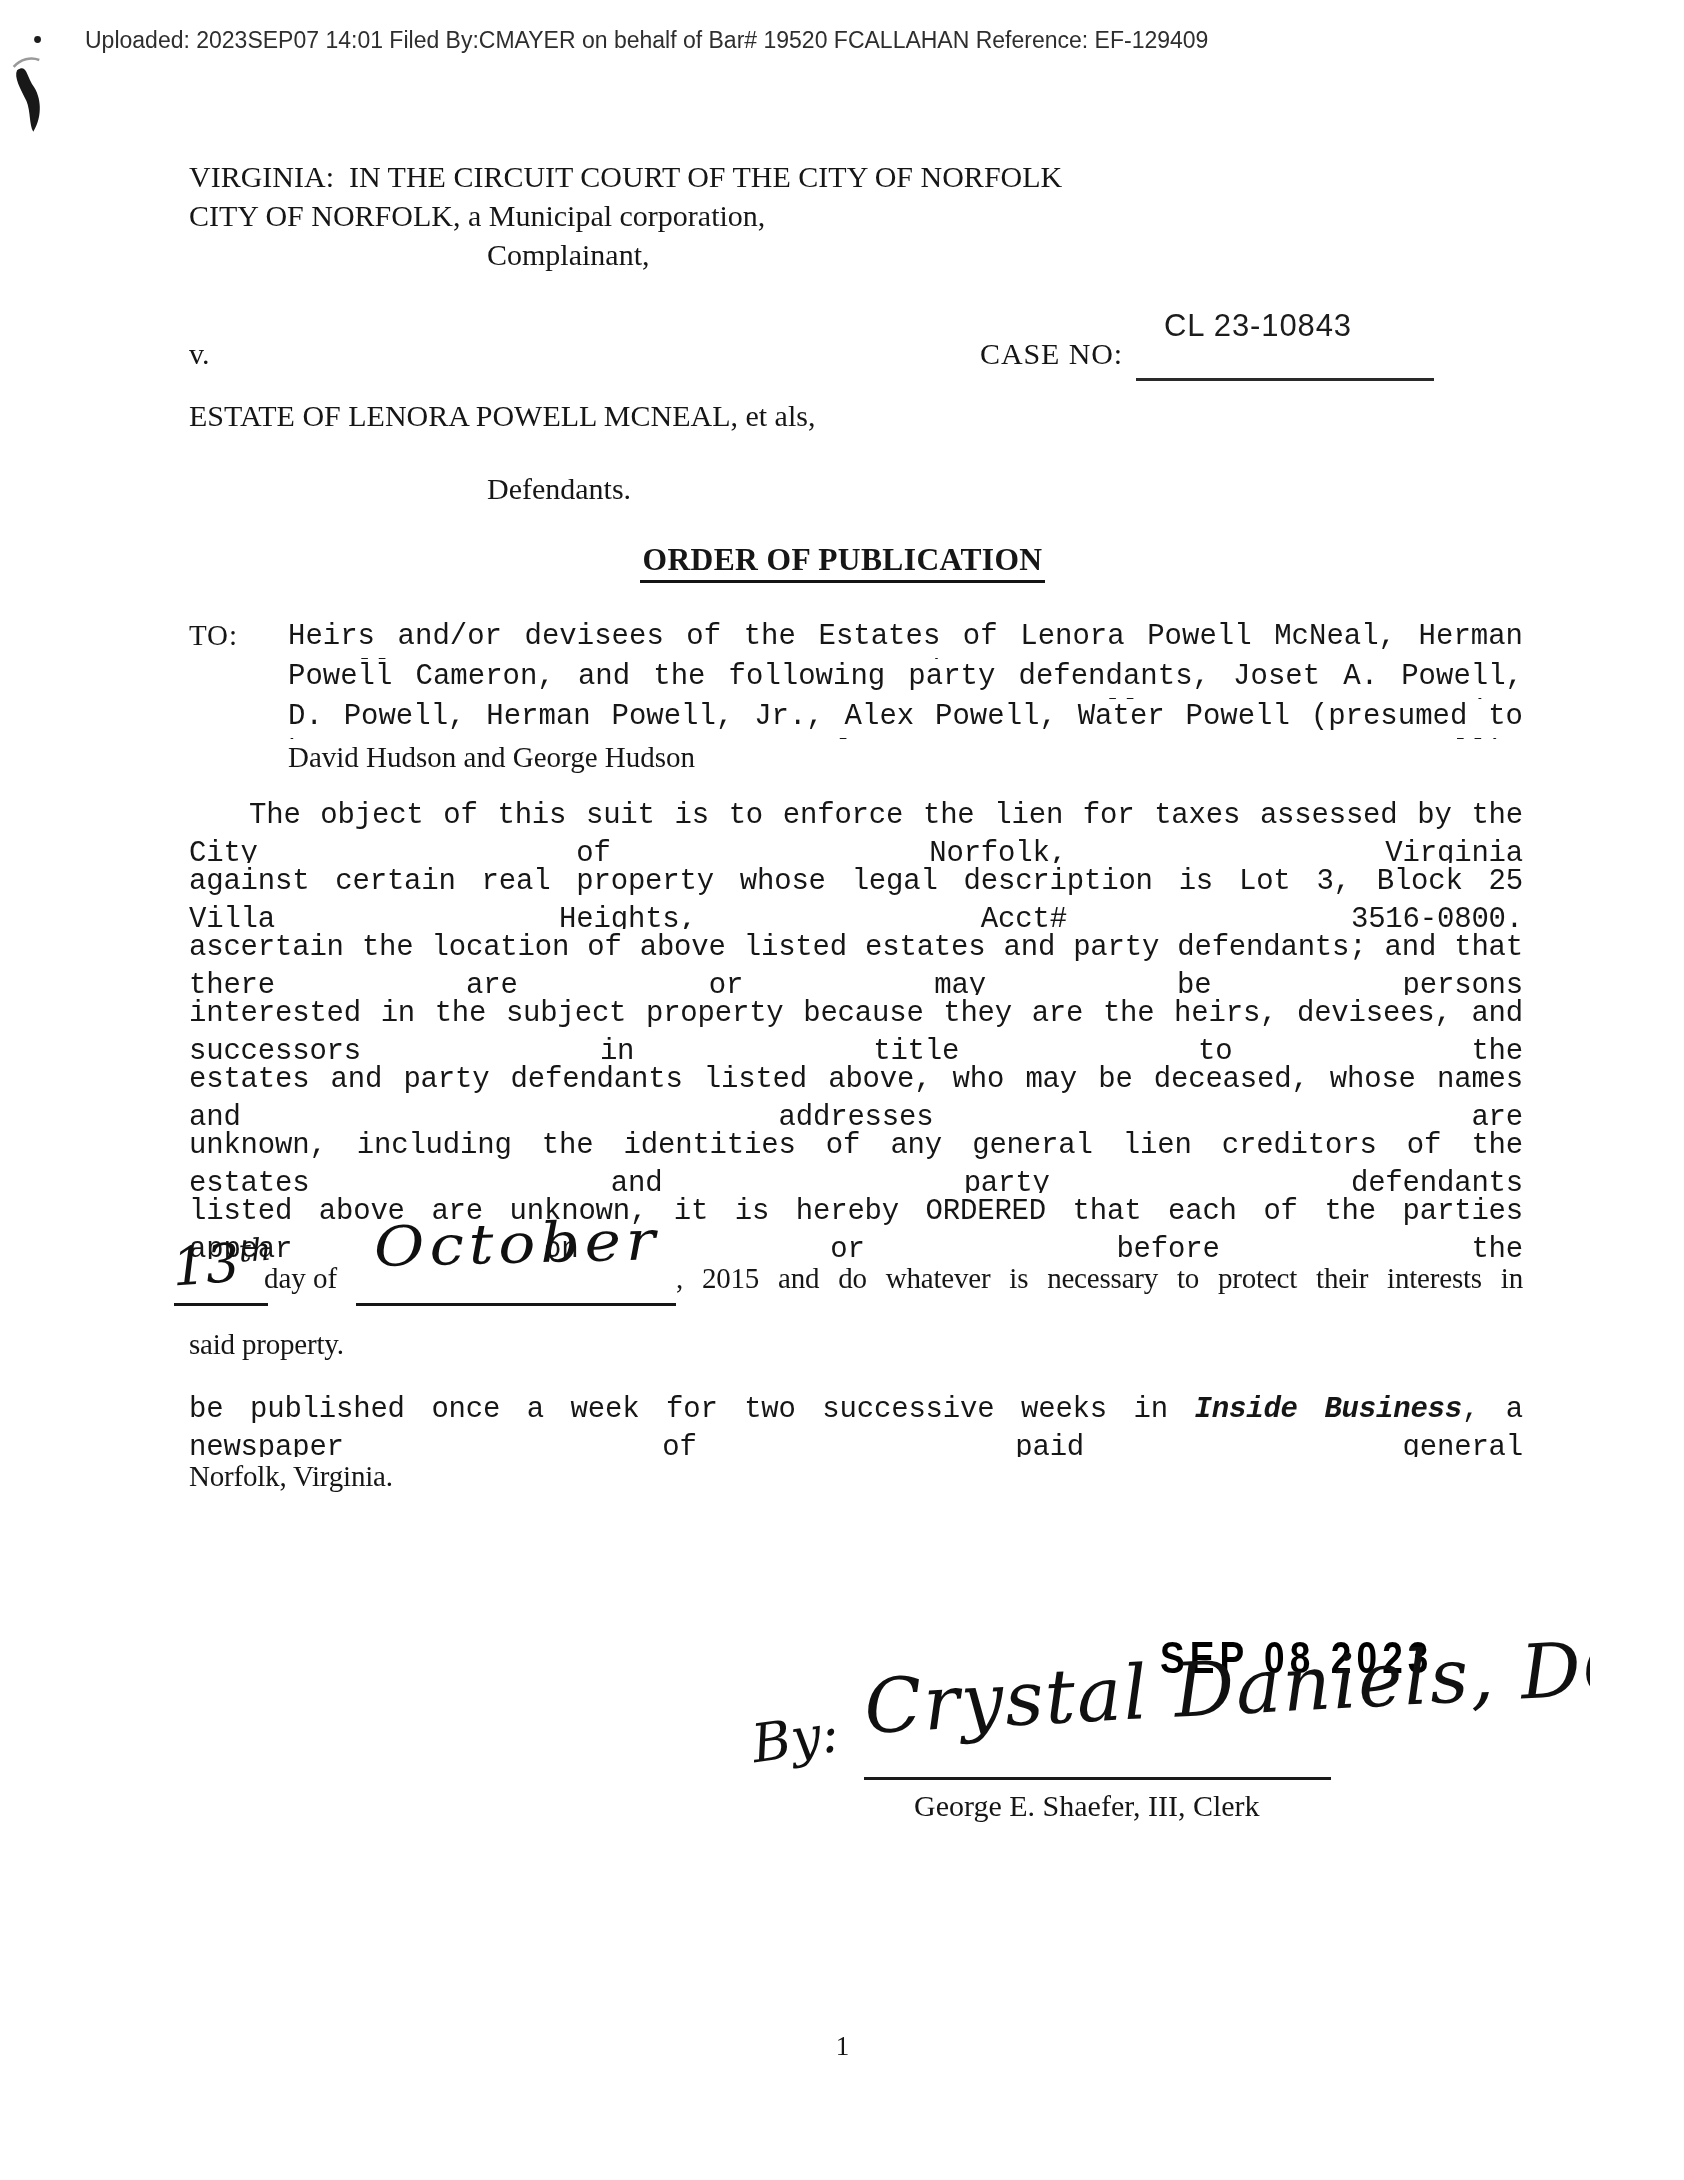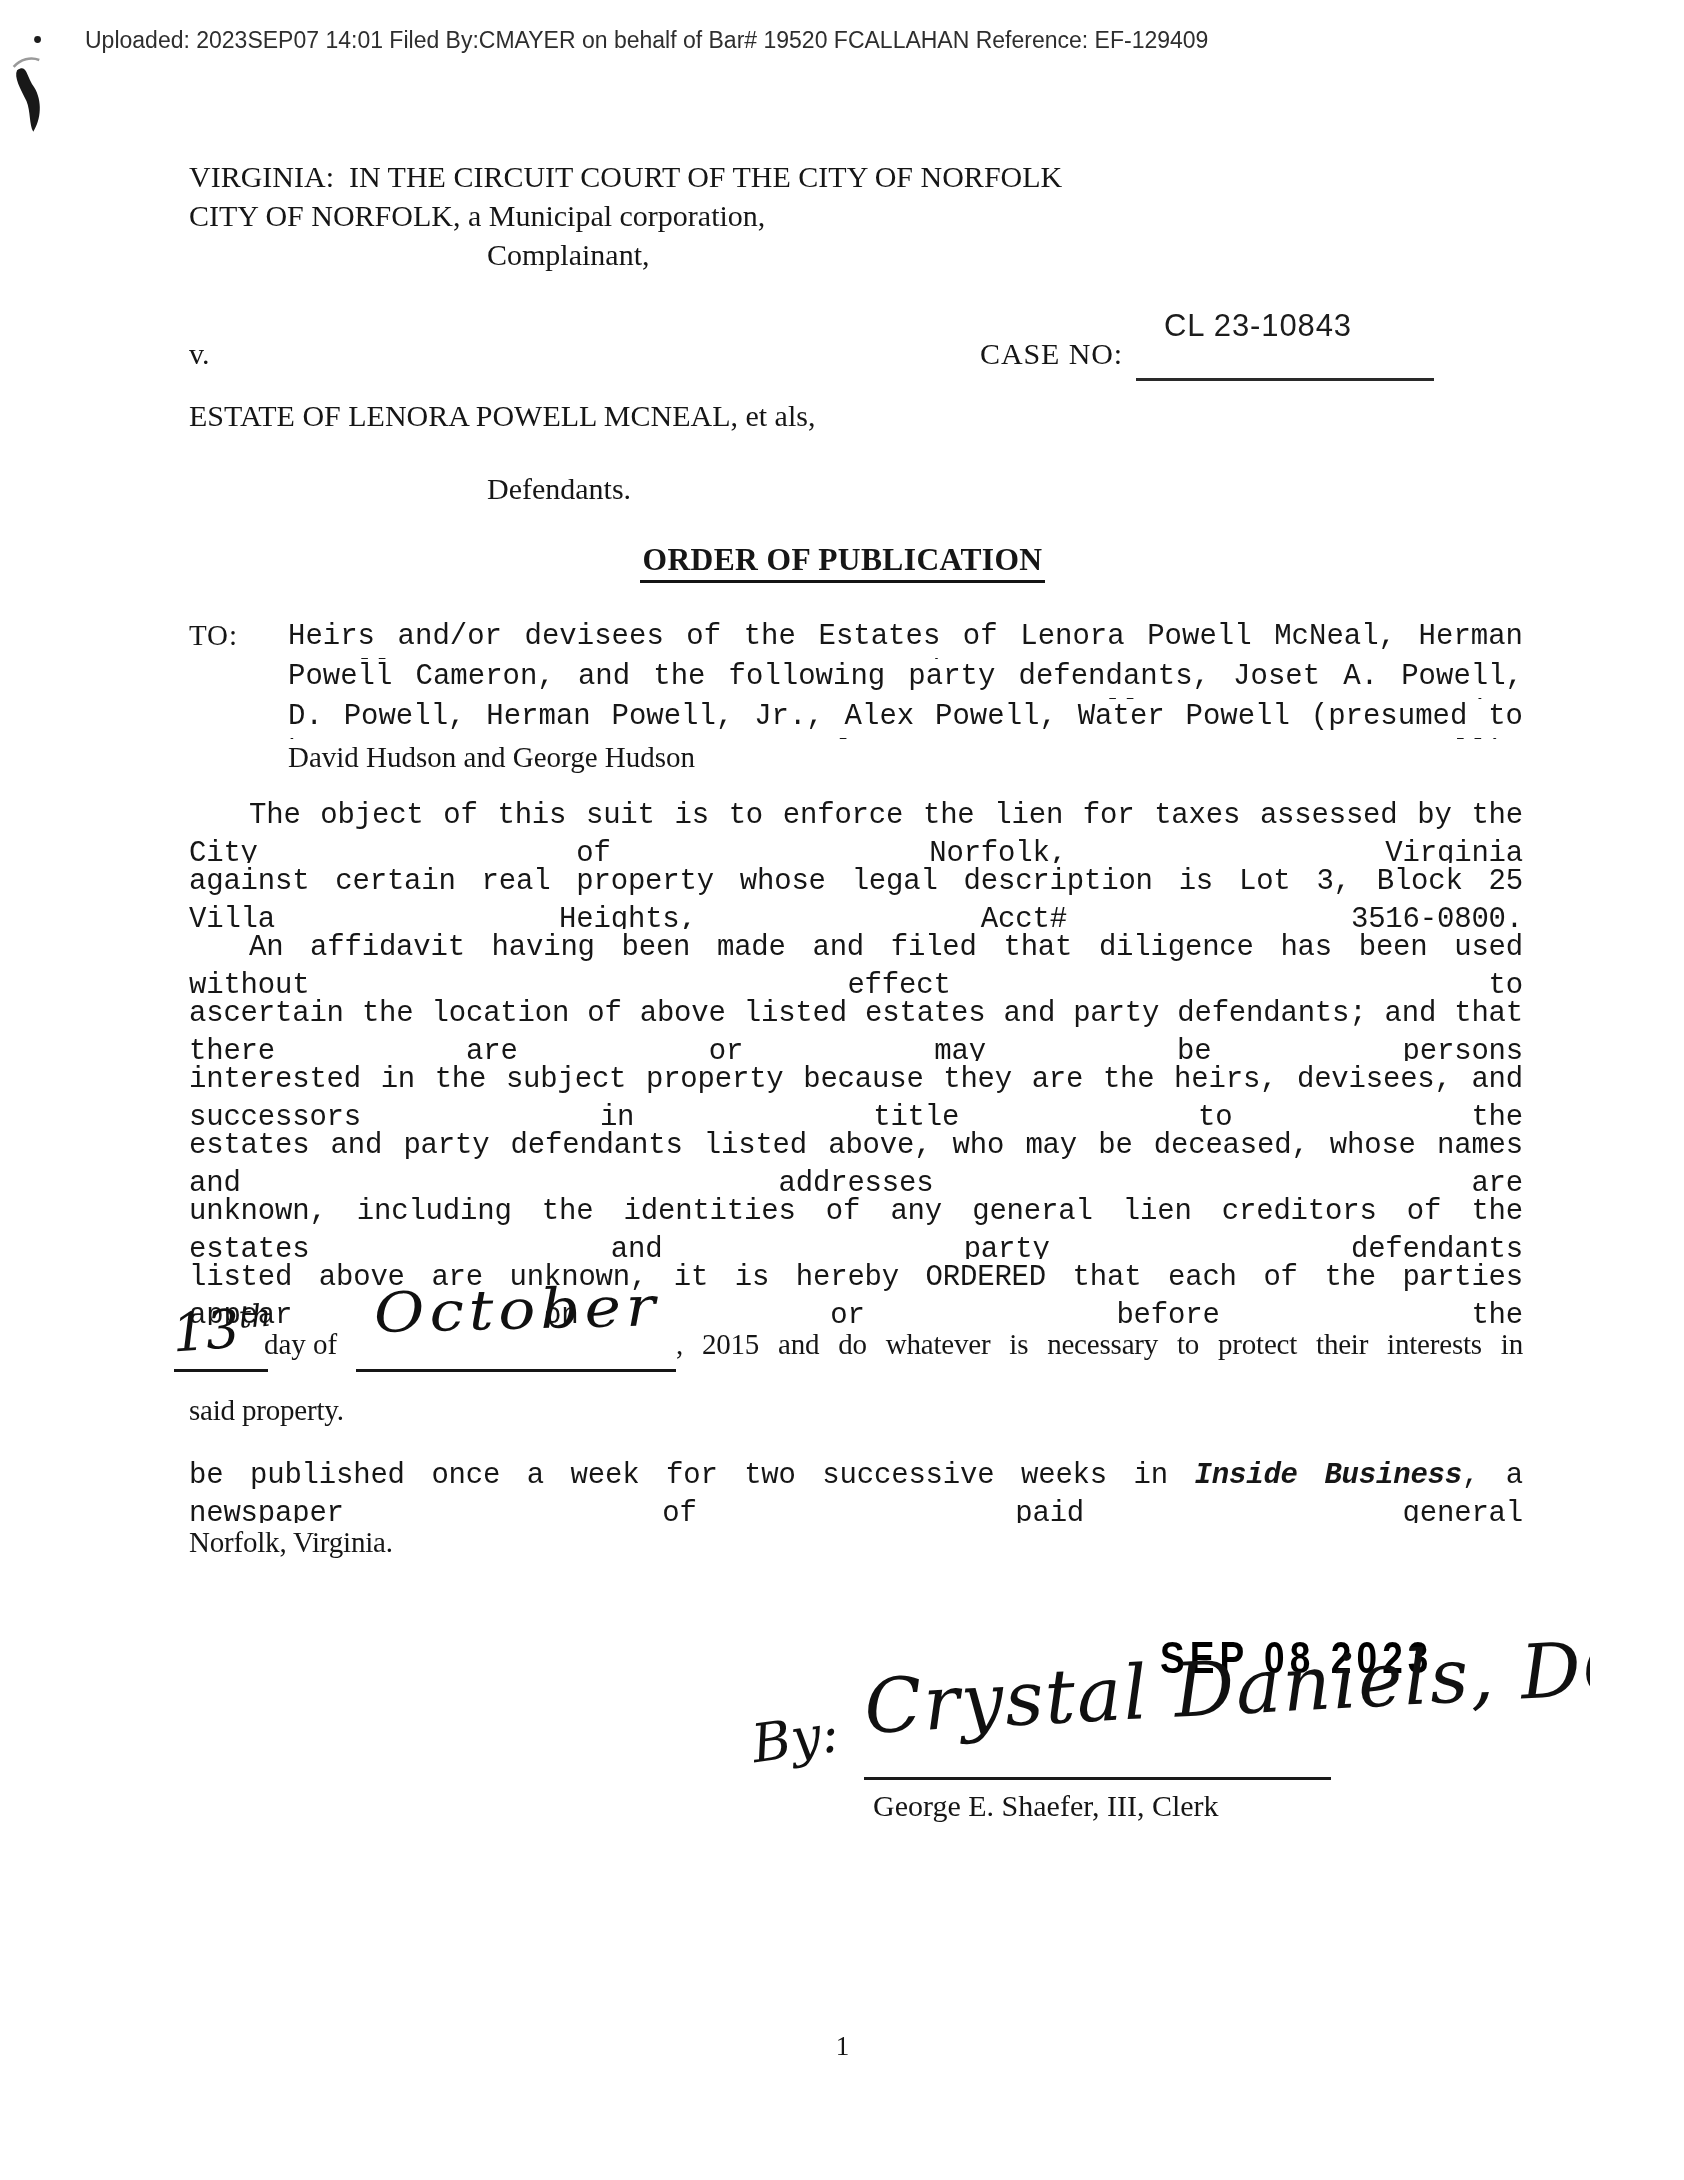--- a/index.html
+++ b/index.html
@@ -99,21 +99,21 @@
   .by-label {
     left: 748px; top: 1714px;
     font-size: 53px; transform: rotate(-8deg); transform-origin: left top;
   }
   .signature-script {
     left: 862px; top: 1663px;
     font-size: 75px; letter-spacing: 1.7px; white-space: pre;
     transform: rotate(-3deg); transform-origin: left top;
   }
   .signature-line { left: 864px; top: 1777px; width: 467px; height: 2.6px; background: #1a1a1a; }
-  .clerk-name { left: 873px; top: 1789px; font-size: 30px; }
+  .clerk-name { left: 914px; top: 1789px; font-size: 30px; }
 
   .page-number { left: 0; top: 2031px; width: 1685px; text-align: center; font-size: 27px; }
 
   .ink-mark { left: 5.1px; top: 31px; }
 </style>
 </head>
 <body>
 
 <div class="page">
 
@@ -148,21 +148,20 @@
     <div class="tl jl">Heirs and/or devisees of the Estates of Lenora Powell McNeal, Herman Powell and Lynne</div>
     <div class="tl jl">Powell Cameron, and the following party defendants, Joset A. Powell, Danette A. Powell, Lisa</div>
     <div class="tl jl">D. Powell, Herman Powell, Jr., Alex Powell, Water Powell (presumed to be Walter Powell),</div>
     <div class="tl">David Hudson and George Hudson</div>
   </div>
 
   <div class="abs body-block">
     <div class="bl jl ind">The object of this suit is to enforce the lien for taxes assessed by the City of Norfolk, Virginia</div>
     <div class="bl jl">against certain real property whose legal description is Lot 3, Block 25 Villa Heights, Acct# 3516-0800.</div>
 
-    <div class="bl jl ind">An affidavit having been made and filed that diligence has been used without effect to</div>
     <div class="bl jl">ascertain the location of above listed estates and party defendants; and that there are or may be persons</div>
     <div class="bl jl">interested in the subject property because they are the heirs, devisees, and successors in title to the</div>
     <div class="bl jl">estates and party defendants listed above, who may be deceased, whose names and addresses are</div>
     <div class="bl jl">unknown, including the identities of any general lien creditors of the estates and party defendants</div>
     <div class="bl jl">listed above are unknown, it is hereby ORDERED that each of the parties appear on or before the</div>
 
     <div class="dateline">
       <span class="hand hand-day"><span>13</span><sup>th</sup></span>
       <span class="day-underline"></span>
       <span class="typed-day-of">day of</span>

